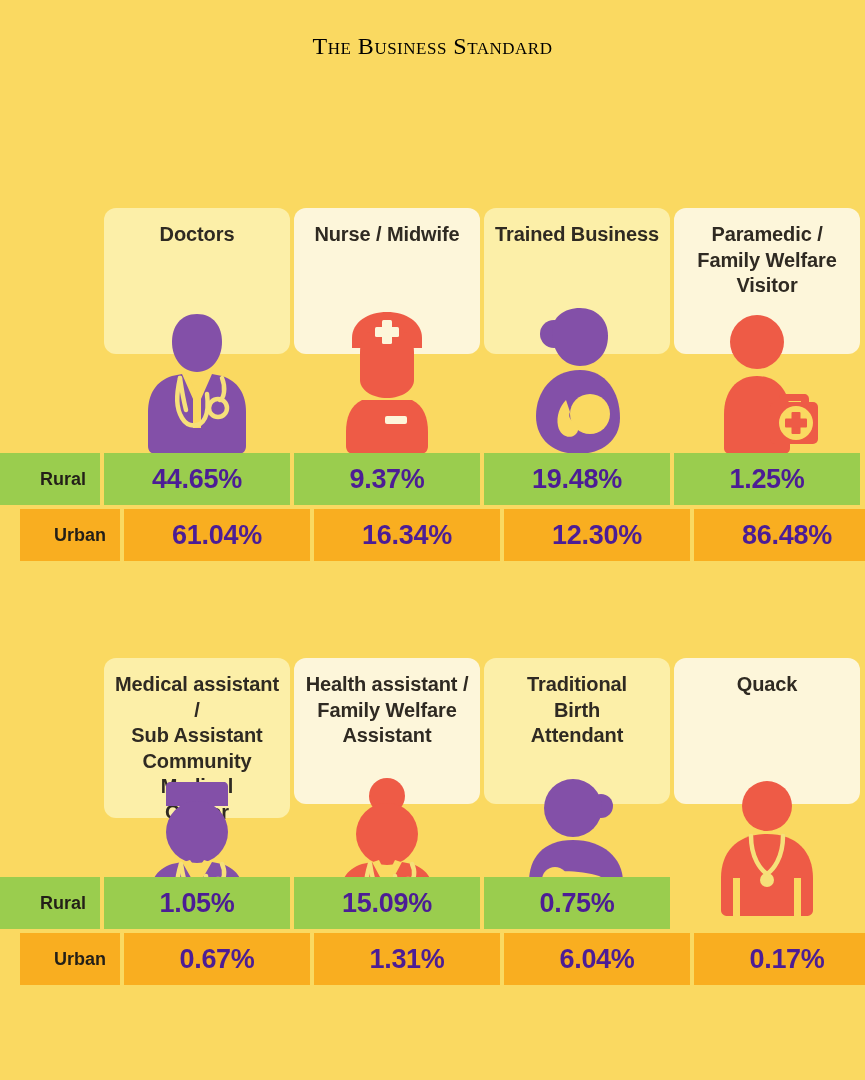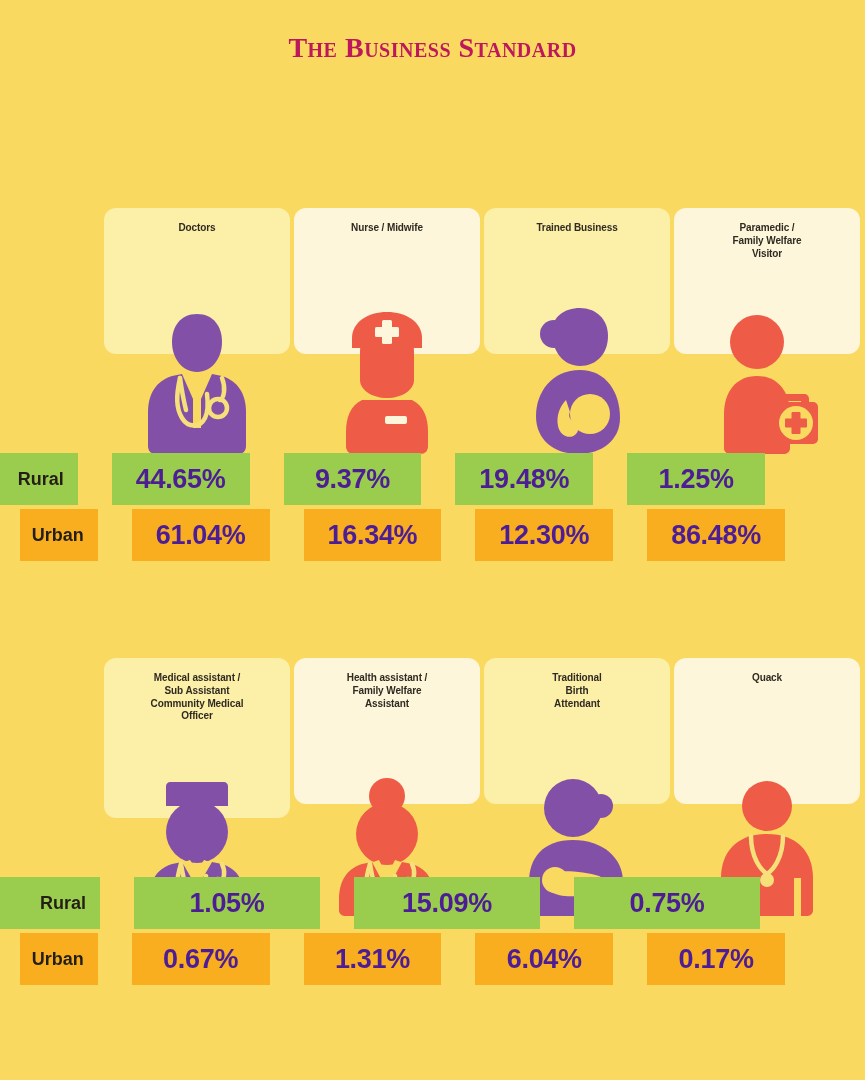--- a/index.html
+++ b/index.html
@@ -24,24 +24,24 @@
   
   .masthead {
     position: absolute;
     top: 34px;
     left: 0;
     width: 865px;
     text-align: center;
   }
   .masthead-title {
     font-family: "Liberation Serif", "DejaVu Serif", serif;
-    font-weight: bold;
-    font-size: 28px;
+    font-weight: normal;
+    font-size: 24px;
     letter-spacing: 0.5px;
-    color: #be185d;
+    color: #000000;
     font-variant: small-caps;
     text-transform: capitalize;
     line-height: 1;
     white-space: nowrap;
   }
 
   
   .block {
     position: absolute;
     left: 0;
@@ -69,21 +69,21 @@
     box-sizing: border-box;
     padding: 14px 10px 0 10px;
     text-align: center;
   }
   .card:last-child { margin-right: 0; }
   .card.tone-a { background: #FCEFA8; }
   .card.tone-b { background: #FDF6DA; }
   .card.tall { height: 160px; }
 
   .card-title {
-    font-size: 10px;
+    font-size: 20px;
     font-weight: bold;
     color: #2F2A22;
     line-height: 1.28;
     letter-spacing: -0.1px;
     white-space: pre-line;
     text-align: center;
   }
 
   
   .icon-wrap {
@@ -105,24 +105,23 @@
   .rows {
     position: absolute;
     left: 0;
     width: 865px;
   }
   .block-1 .rows { top: 245px; }
   .block-2 .rows { top: 243px; }
 
   .row {
     display: flex;
-    width: 765px;
+    width: 865px;
     height: 52px;
     margin-bottom: 4px;
-    gap: 30px;
   }
   .row:last-child { margin-bottom: 0; padding-left: 20px; }
 
   .row-label {
     width: 100px;
     display: flex;
     align-items: center;
     justify-content: flex-end;
     padding-right: 14px;
     box-sizing: border-box;

